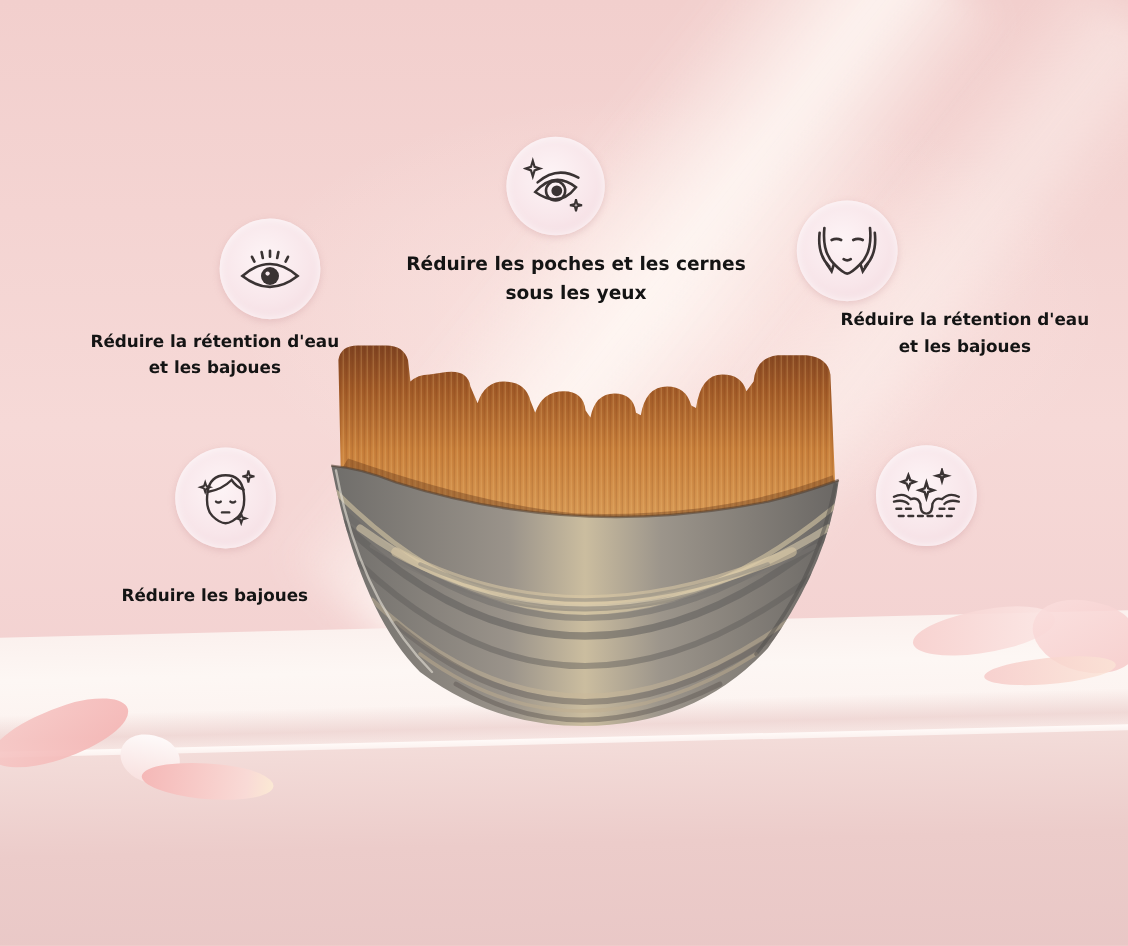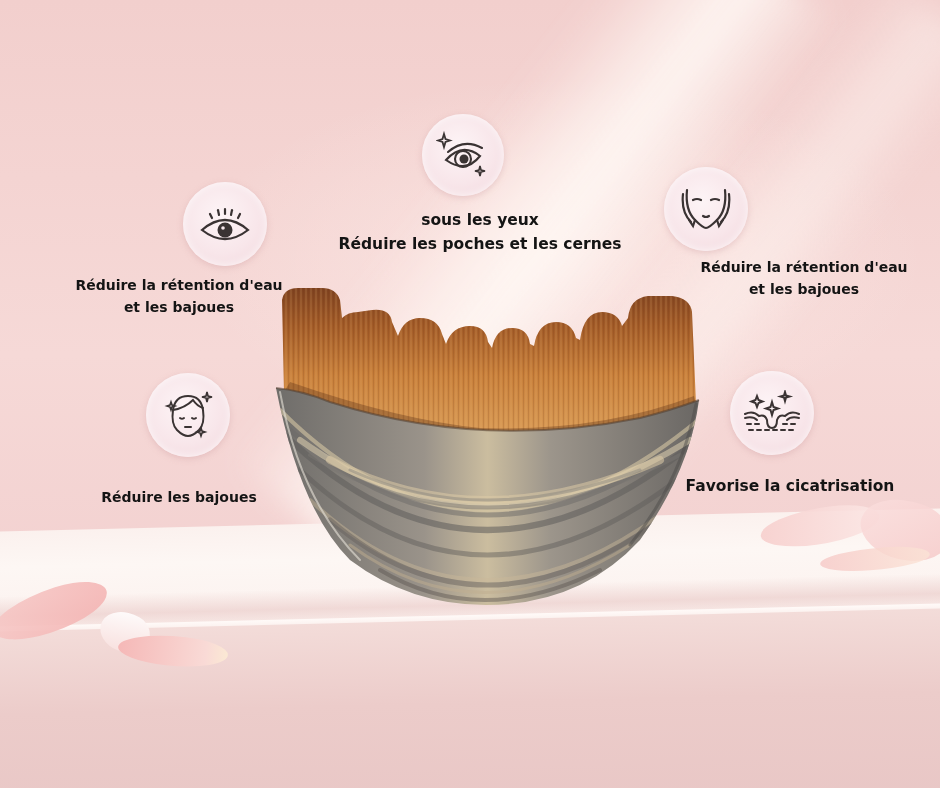--- a/index.html
+++ b/index.html
@@ -186,22 +186,22 @@
           <path d="M10,30 Q26,12 44,26 Q30,44 10,30 Z"></path>
           <path d="M12,22 Q28,8 46,18"></path>
           <circle cx="27" cy="29" r="8"></circle>
           <path d="M8,4 L9.5,9 L14,10.5 L9.5,12 L8,17 L6.5,12 L2,10.5 L6.5,9 Z" stroke-width="1.8"></path>
           <path d="M44,36 L45,40 L49,41 L45,42 L44,46 L43,42 L39,41 L43,40 Z" stroke-width="1.6"></path>
         </g>
         <circle cx="28" cy="29" r="4.5" fill="#3a3333"></circle>
       </svg>
     </div>
     <div class="caption big" style="left:480px;top:208px;">
+      <span>Réduire les poches et les cernes</span>
       <span>sous les yeux</span>
-      <span>Réduire les poches et les cernes</span>
     </div>
   </div>
 
   <div class="feature">
     <div class="badge" style="left:664px;top:167px;width:84px;height:84px;">
       <svg width="50" height="46" viewBox="0 0 50 46">
         <g fill="none" stroke="#3a3333" stroke-width="2.2" stroke-linecap="round">
           <path d="M6,4 Q4,24 14,34 Q22,42 25,42 Q28,42 36,34 Q46,24 44,4"></path>
           <path d="M2,8 Q0,26 10,36"></path>
           <path d="M48,8 Q50,26 40,36"></path>
@@ -248,16 +248,15 @@
           <path d="M29,12 L30.5,17 L35,18.5 L30.5,20 L29,25 L27.5,20 L23,18.5 L27.5,17 Z"></path>
           <path d="M2,24 Q10,20 16,26 Q22,24 24,30 Q24,38 29,38 Q34,38 34,30 Q36,24 42,26 Q48,20 56,24"></path>
           <path d="M2,28 Q10,26 14,30"></path>
           <path d="M44,30 Q48,26 56,28"></path>
           <path d="M4,34 L8,34 M12,34 L16,34 M40,34 L44,34 M48,34 L52,34"></path>
           <path d="M6,40 L10,40 M14,40 L18,40 M22,40 L26,40 M30,40 L34,40 M38,40 L42,40 M46,40 L50,40"></path>
         </g>
       </svg>
     </div>
     <div class="caption big" style="left:790px;top:474px;">
-      <span>Favorise la cicatrisation</span>
     </div>
   </div>
 </div>
 
 </body></html>

